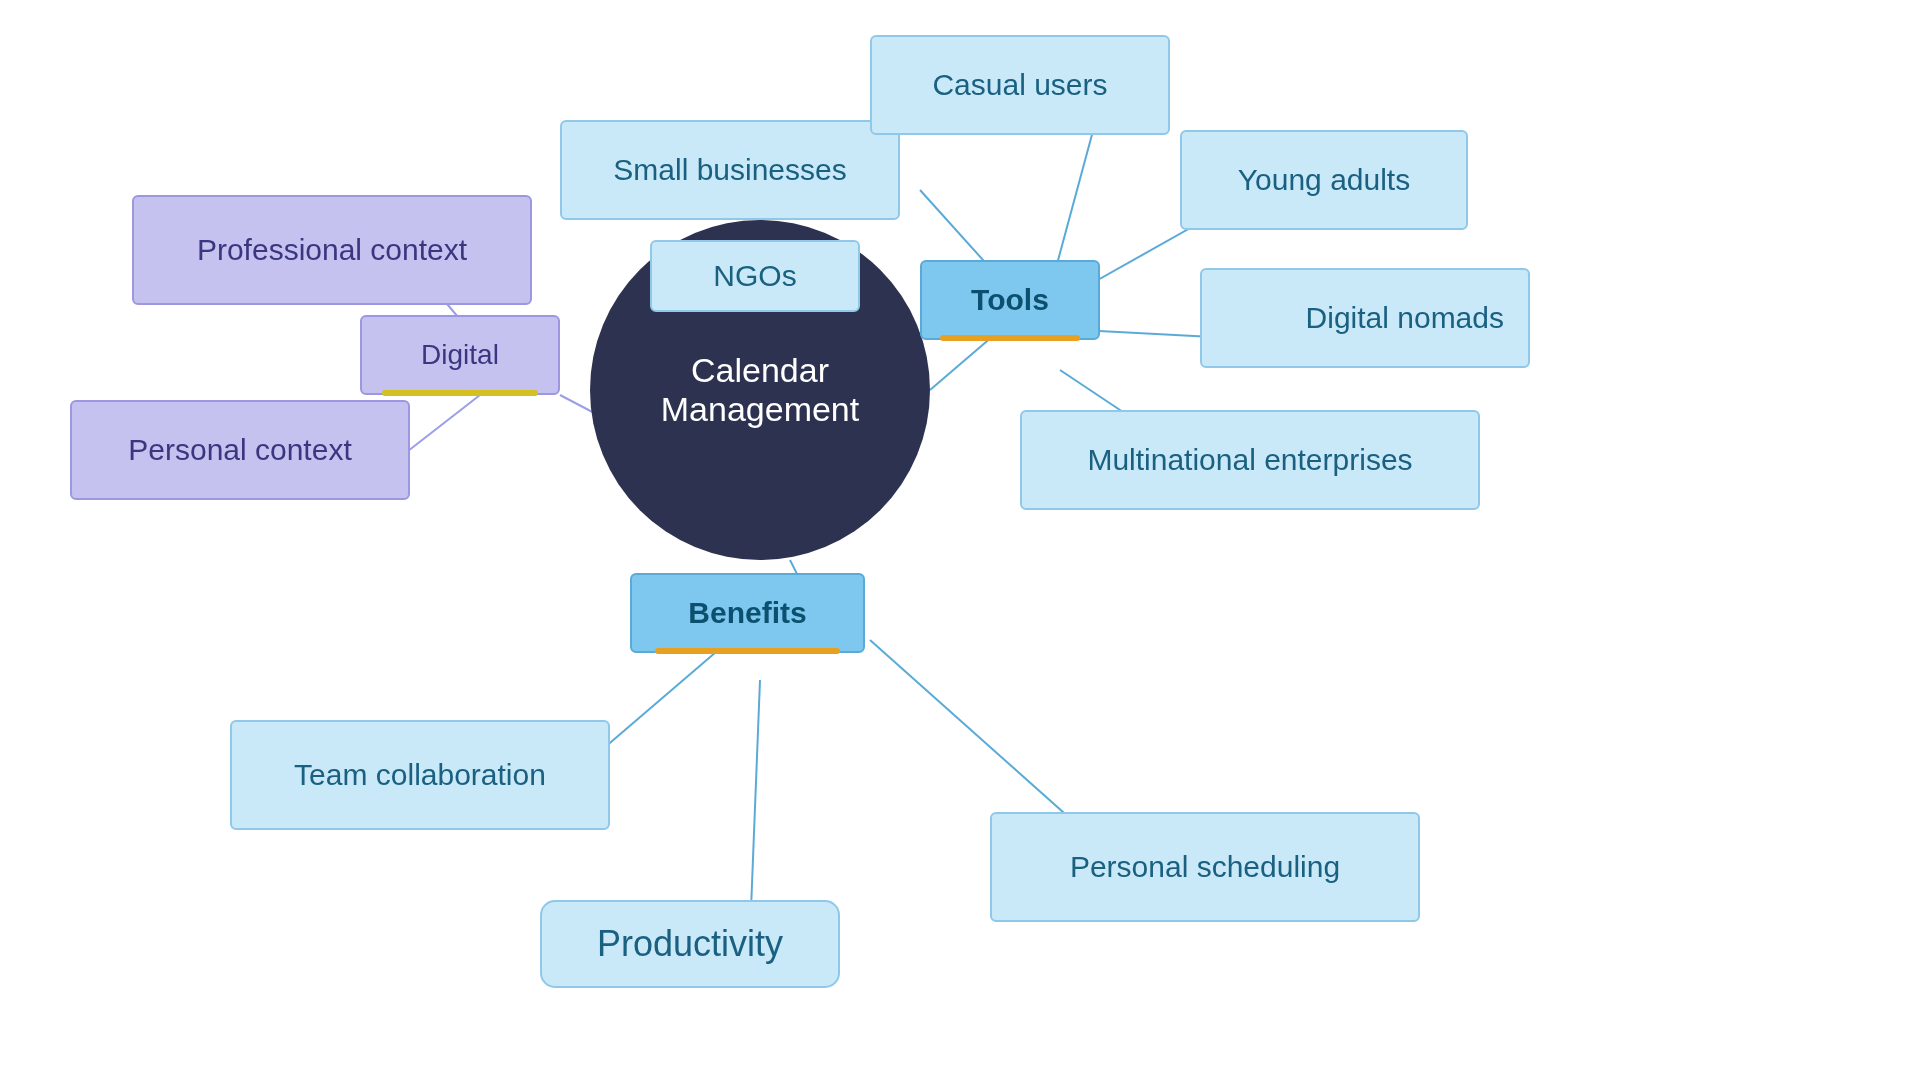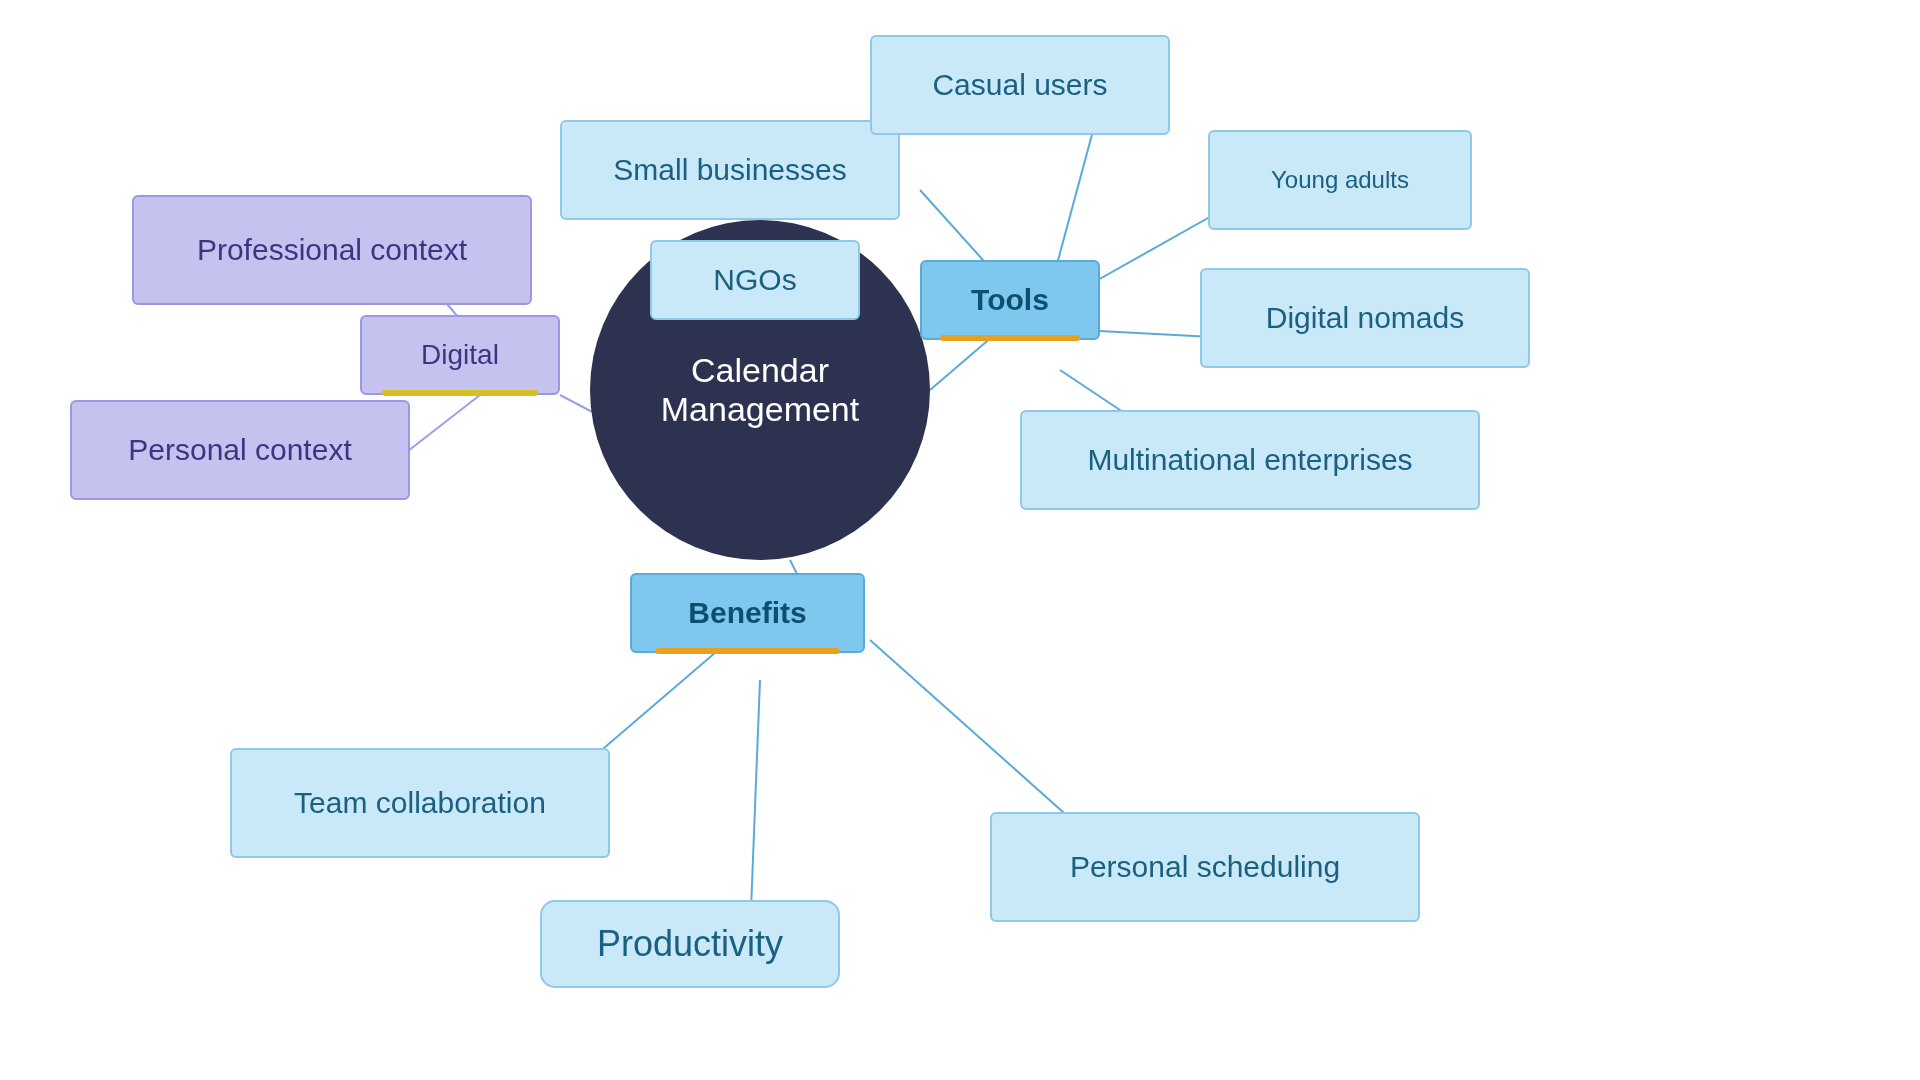--- a/index.html
+++ b/index.html
@@ -143,57 +143,57 @@
   </div>
 </div>
 
 <div class="node" style="left: 560px; top: 120px;">
   <div class="box box-blue" style="width:340px; height:100px; font-size:30px;">
     <span>Small businesses</span>
   </div>
 </div>
 
 <div class="node" style="left: 650px; top: 240px;">
-  <div class="box box-blue" style="width:210px; height:80px; font-size:30px;">
+  <div class="box box-blue" style="width:210px; height:72px; font-size:30px;">
     <span>NGOs</span>
   </div>
 </div>
 
 <div class="node" style="left: 870px; top: 35px;">
   <div class="box box-blue" style="width:300px; height:100px; font-size:30px;">
     <span>Casual users</span>
   </div>
 </div>
 
 <div class="node" style="left: 1180px; top: 130px;">
-  <div class="box box-blue" style="width:264px; height:100px; font-size:24px;margin-left:28px;">
+  <div class="box box-blue" style="width:288px; height:100px; font-size:30px;">
     <span>Young adults</span>
   </div>
 </div>
 
 <div class="node" style="left: 1200px; top: 268px;">
-  <div class="box box-blue" style="width:330px; height:100px; font-size:30px;">
+  <div class="box box-blue" style="width:330px; height:100px; font-size:30px;justify-content:flex-end;">
     <span>Digital nomads</span>
   </div>
 </div>
 
 <div class="node" style="left: 1020px; top: 410px;">
   <div class="box box-blue" style="width:460px; height:100px; font-size:30px;">
     <span>Multinational enterprises</span>
   </div>
 </div>
 
 <div class="node" style="left: 630px; top: 573px;">
   <div class="box box-accent" style="width:235px; height:80px; font-size:30px;">
     <span>Benefits</span>
     <div class="underline-bar bar-orange"></div>
   </div>
 </div>
 
-<div class="node" style="left: 230px; top: 748px; border-radius: 20px;">
+<div class="node" style="left: 230px; top: 720px; border-radius: 20px;">
   <div class="box box-blue" style="width:380px; height:110px; font-size:30px;">
     <span>Team collaboration</span>
   </div>
 </div>
 
 <div class="node" style="left: 540px; top: 900px;">
   <div class="box box-blue" style="width:300px; height:88px; font-size:36px;border-radius:15px;">
     <span>Productivity</span>
   </div>
 </div>

